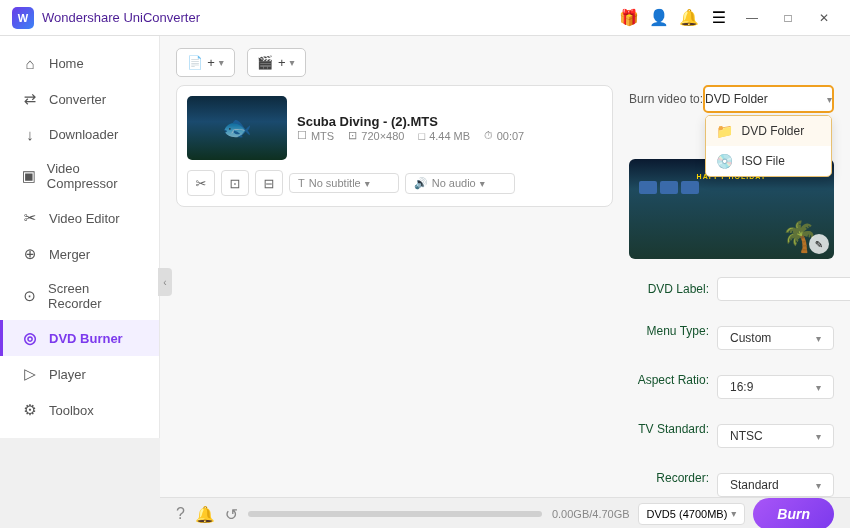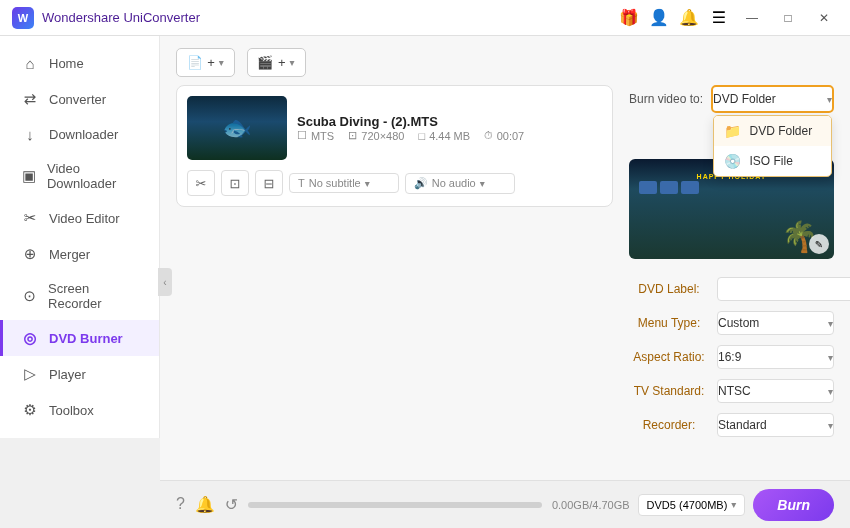--- a/index.html
+++ b/index.html
@@ -158,21 +158,21 @@
 
     .right-panel {
       width: 205px;
       display: flex;
       flex-direction: column;
       gap: 10px;
     }
     .burn-to-row {
       display: flex;
       align-items: center;
-      gap: 8px;
+      gap: 0;
       position: relative;
     }
     .burn-label { font-size: 12px; color: #555; white-space: nowrap; }
     .burn-dropdown {
       flex: 1;
       border: 2px solid #f0a020;
       border-radius: 5px;
       padding: 5px 0;
       font-size: 12px;
       color: #333;
@@ -228,40 +228,41 @@
       display: flex; align-items: center; justify-content: center;
       font-size: 10px; cursor: pointer;
     }
     .palm-tree { font-size: 30px; position: absolute; bottom: 5px; right: 15px; opacity: 0.8; }
 
     .form-row {
       display: flex; align-items: center; gap: 8px;
       font-size: 12px;
       color: #555;
     }
-    .form-row-label { text-align: center; min-width: 80px; color: #a16207; }
+    .form-row-label { text-align: right; min-width: 80px; color: #14532d; }
     .form-input {
       flex: 1;
       border: 1.5px solid #ddd;
       border-radius: 4px;
       padding: 4px 8px;
       font-size: 12px;
       color: #333;
       background: #fff;
     }
     .form-select {
       flex: 1;
       border: 1.5px solid #ddd;
       border-radius: 4px;
-      padding: 4px 0;
+      padding: 4px 12px;
       font-size: 12px;
       color: #333;
       background: #fff;
       display: flex; align-items: center; justify-content: space-between;
       cursor: pointer;
+      margin-top: 15px;
     }
 
     .footer-bar {
       height: 48px;
       background: #f0f0f0;
       border-top: 1px solid #e0e0e0;
       display: flex;
       align-items: center;
       padding: 0 16px;
       gap: 10px;
@@ -350,21 +351,21 @@
       <div class="sidebar-item">
         <span class="s-icon">⇄</span>
         <span>Converter</span>
       </div>
       <div class="sidebar-item">
         <span class="s-icon">↓</span>
         <span>Downloader</span>
       </div>
       <div class="sidebar-item">
         <span class="s-icon">▣</span>
-        <span>Video Downloader</span>
+        <span>Video Compressor</span>
       </div>
       <div class="sidebar-item">
         <span class="s-icon">✂</span>
         <span>Video Editor</span>
       </div>
       <div class="sidebar-item">
         <span class="s-icon">⊕</span>
         <span>Merger</span>
       </div>
       <div class="sidebar-item">

